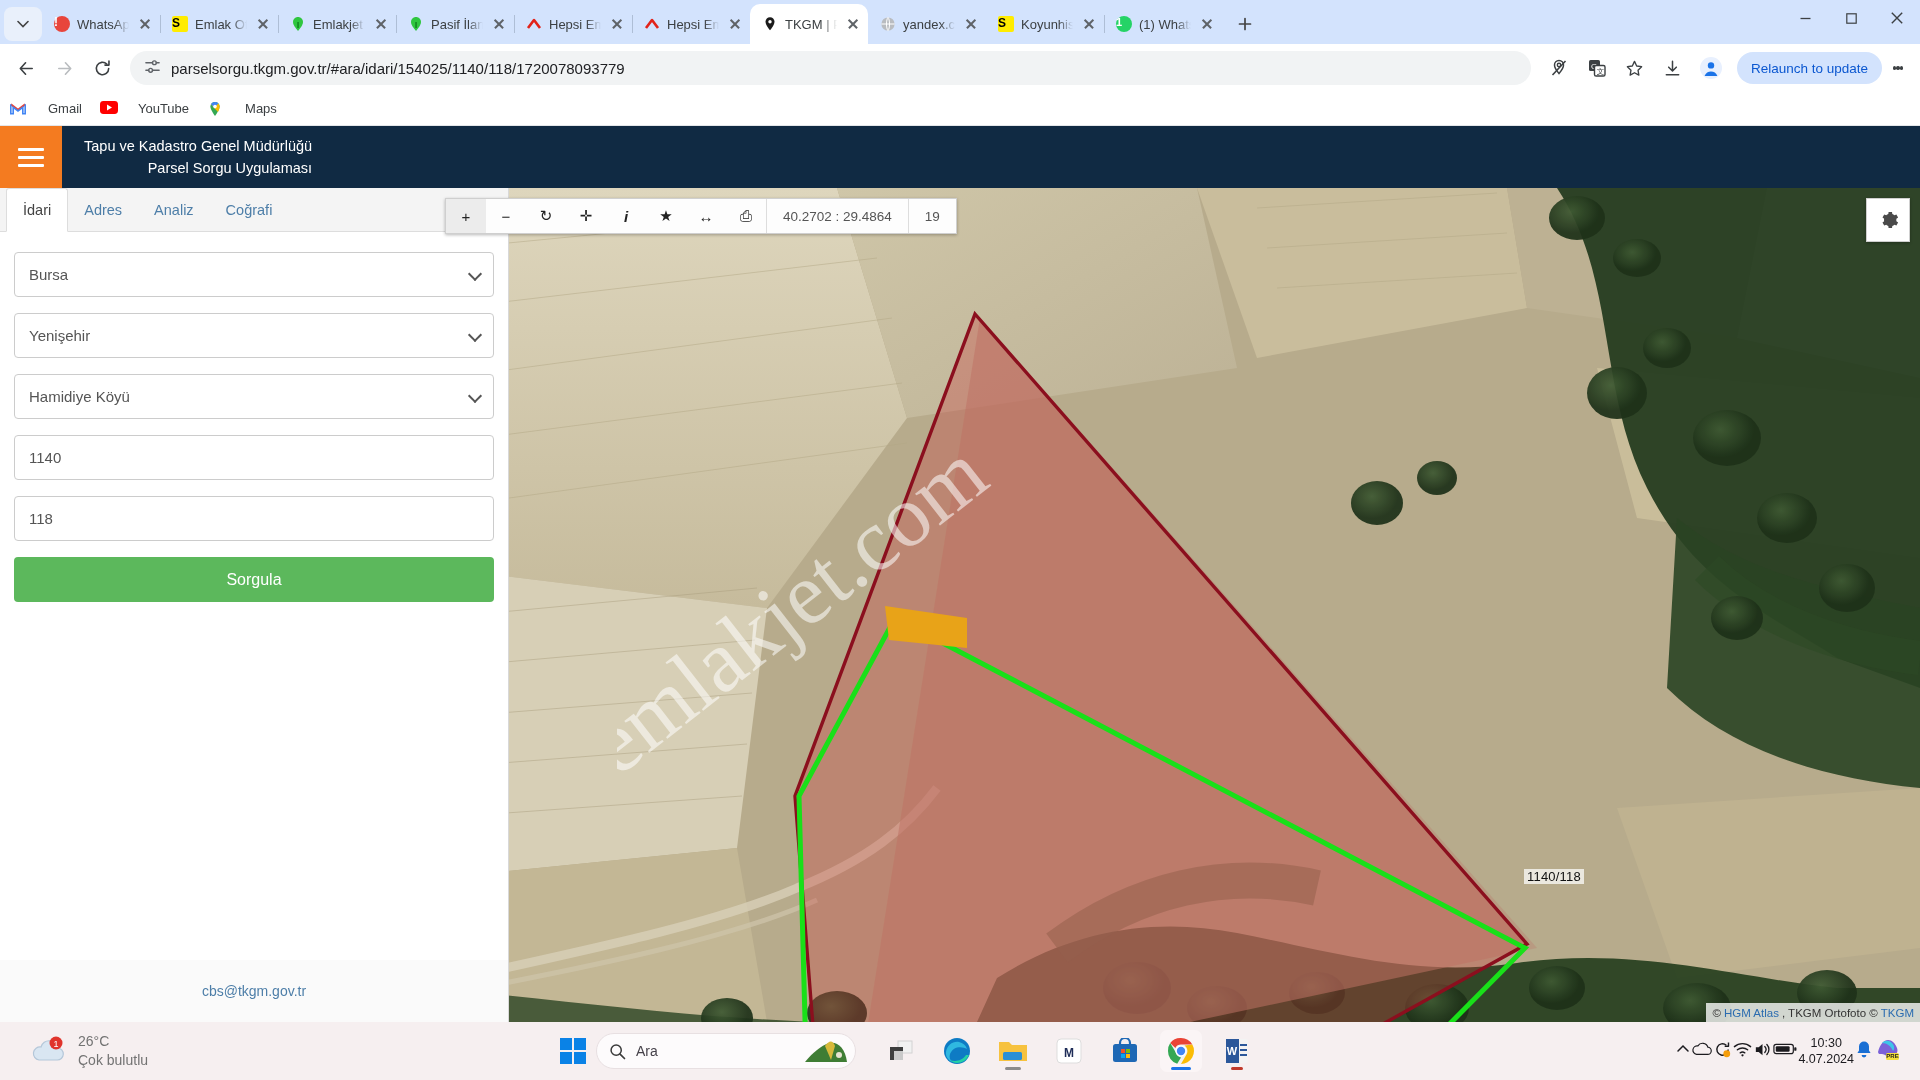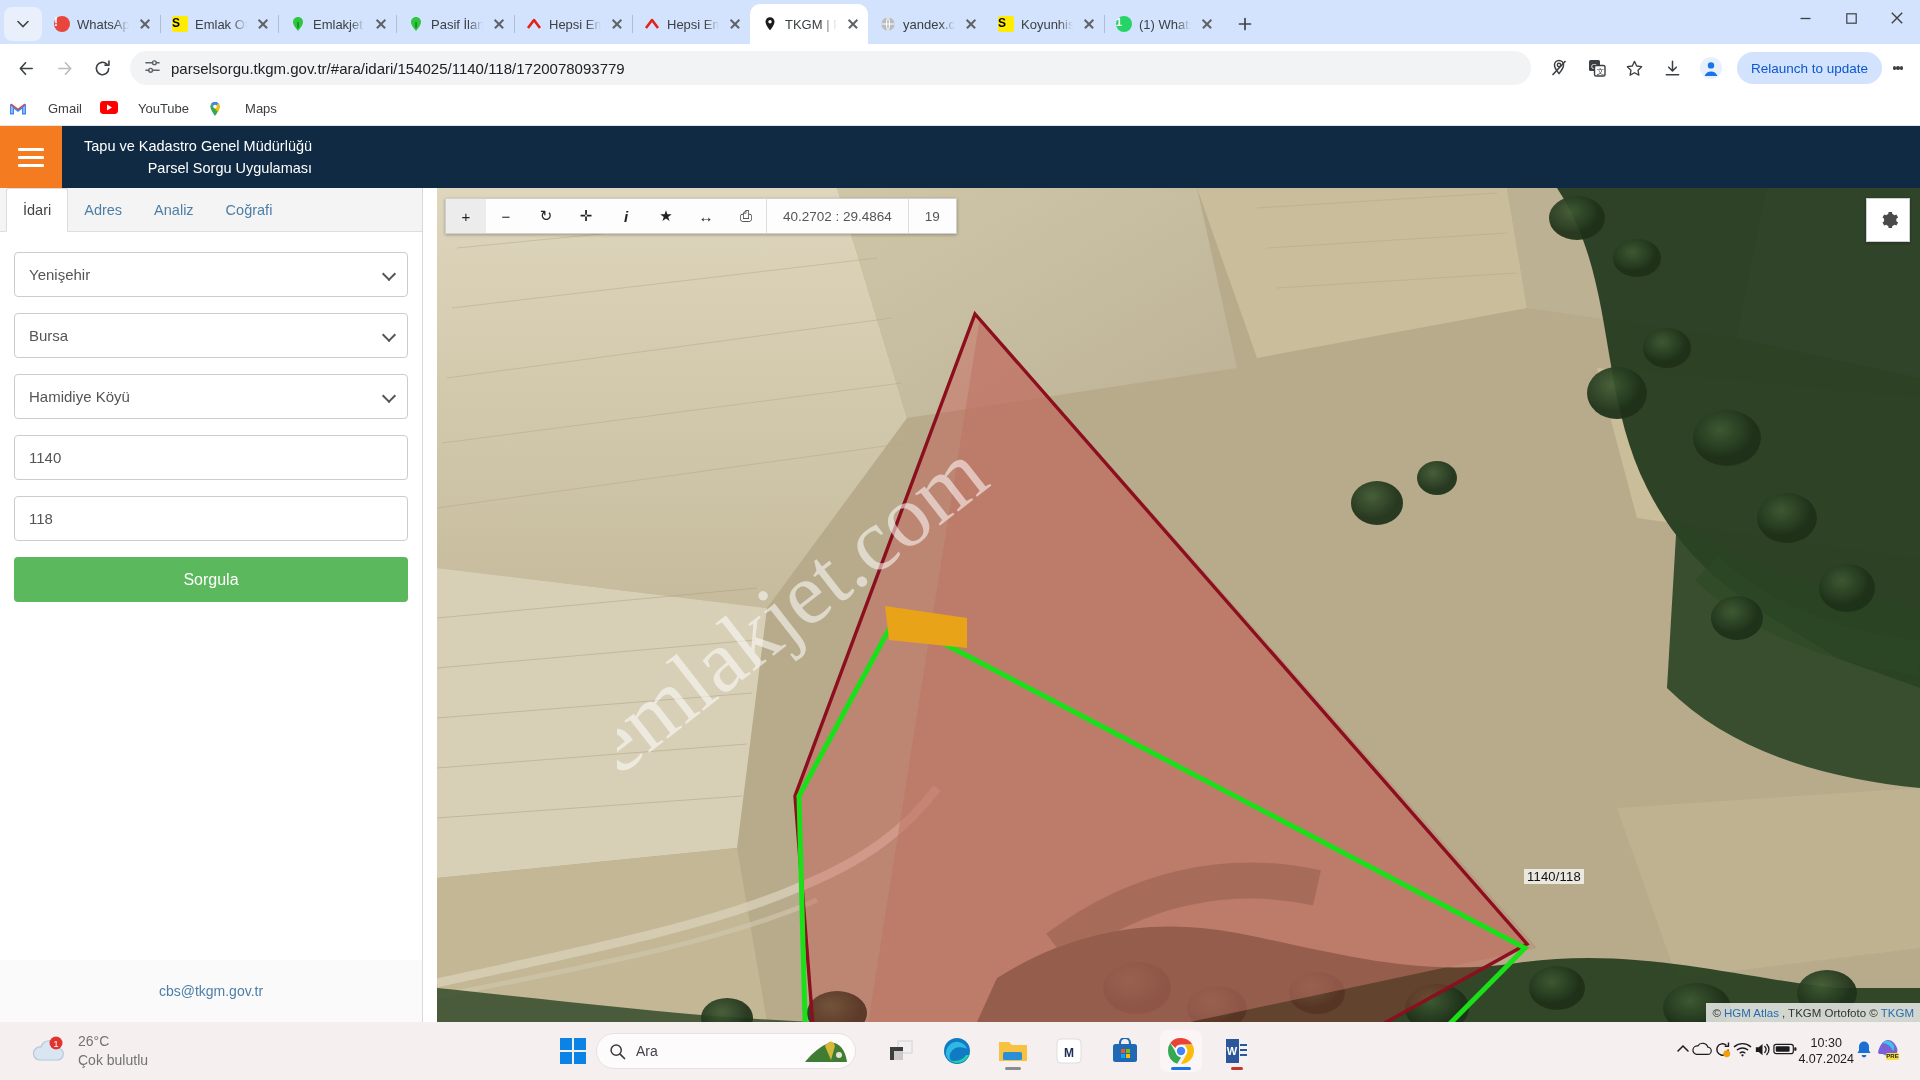--- a/index.html
+++ b/index.html
@@ -115,21 +115,21 @@
   .hamburger {
     width: 62px; background: #f47b20; display: flex; flex-direction: column;
     align-items: center; justify-content: center; gap: 5px;
   }
   .hamburger span { display: block; width: 26px; height: 3px; background: #fff; border-radius: 1px; }
   .app-titles { padding: 9px 0 0 22px; color: #fff; }
   .app-titles div { font-size: 14.5px; line-height: 22px; text-align: right; }
 
   
   .sidebar {
-    position: absolute; top: 62px; left: 0; width: 423px; height: 834px;
+    position: absolute; top: 62px; left: 0; width: 509px; height: 834px;
     background: #fff; border-right: 1px solid #d8d8d8; z-index: 4;
     display: flex; flex-direction: column;
   }
   .tabs-row {
     height: 44px; background: #f4f4f4; border-bottom: 1px solid #ddd;
     display: flex; align-items: stretch; padding-left: 6px;
   }
   .stab {
     display: flex; align-items: center; padding: 0 16px; font-size: 14.5px;
     color: #4d7ea8; position: relative;
@@ -479,25 +479,25 @@
     <div class="sidebar">
       <div class="tabs-row">
         <div class="stab active">İdari</div>
         <div class="stab">Adres</div>
         <div class="stab">Analiz</div>
         <div class="stab">Coğrafi</div>
       </div>
 
       <div class="form">
         <div class="field">
-          <span>Yenişehir</span>
+          <span>Bursa</span>
           <span class="caret"></span>
         </div>
         <div class="field">
-          <span>Bursa</span>
+          <span>Yenişehir</span>
           <span class="caret"></span>
         </div>
         <div class="field">
           <span>Hamidiye Köyü</span>
           <span class="caret"></span>
         </div>
         <div class="field">
           <span>1140</span>
         </div>
         <div class="field">

